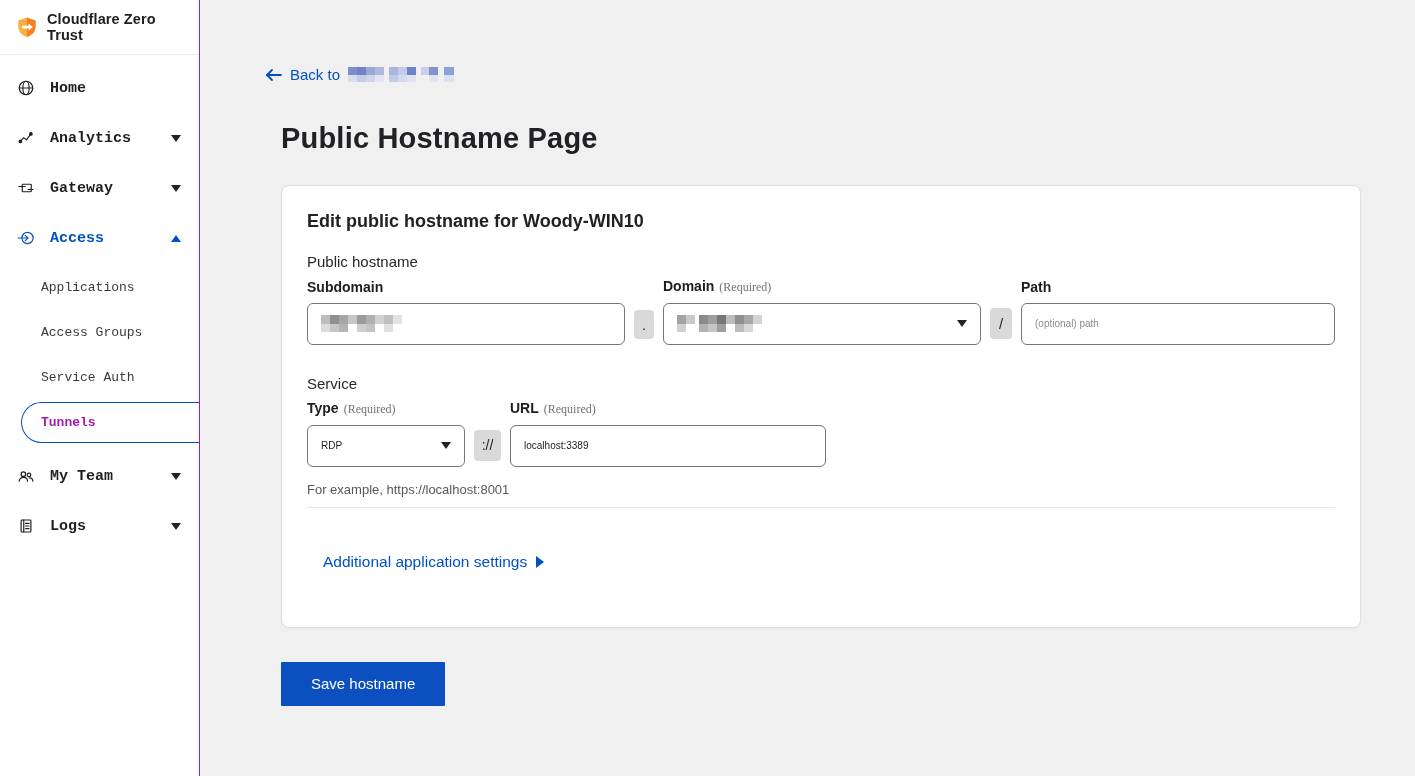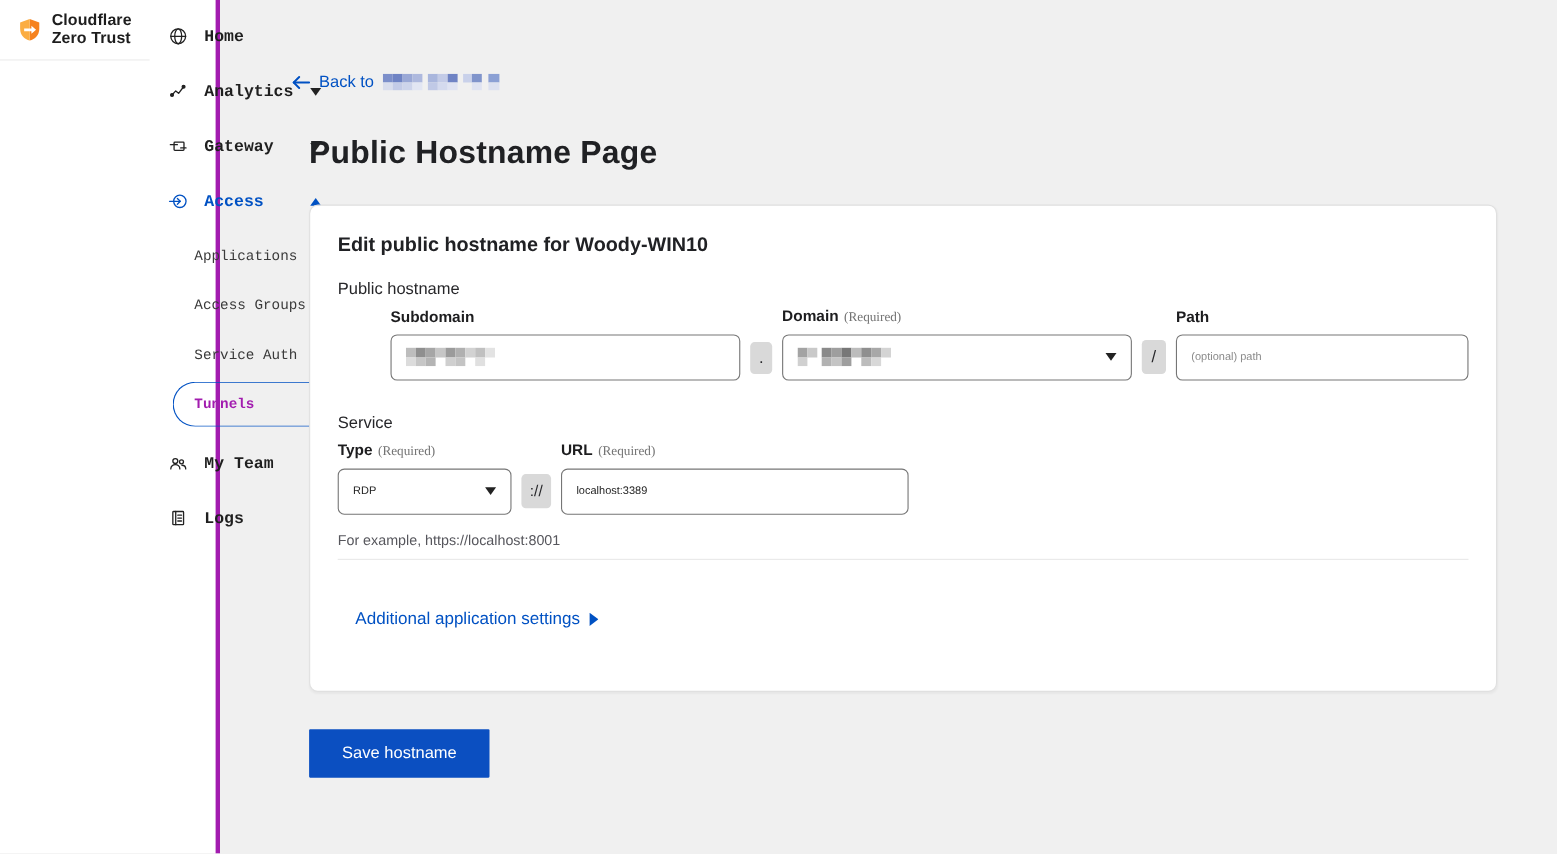--- a/index.html
+++ b/index.html
@@ -6,21 +6,21 @@
   html,body { width:1415px; height:776px; }
   body {
     font-family:"Liberation Sans","DejaVu Sans",sans-serif;
     background:#f0f0f0; color:#1d1d1d; overflow:hidden;
   }
   .app { display:flex; width:100%; height:100%; }
 
   
   .sidebar {
     width:200px; min-width:200px; background:#fff; height:100%;
-    border-right:4px solid #a21caf; display:flex; flex-direction:row;
+    border-right:1px solid #a21caf; display:flex; flex-direction:column;
   }
   .brand {
     height:55px; display:flex; align-items:center; gap:9px;
     padding:0 16px; border-bottom:1px solid #ebebeb;
   }
   .brand-title { font-size:14.5px; font-weight:700; letter-spacing:.1px; }
   .nav { padding-top:8px;font-family:Liberation Mono, monospace; }
   .nav-item {
     display:flex; align-items:center; gap:15px;
     padding:16px 18px 16px 17px; cursor:pointer;
@@ -71,21 +71,21 @@
   .sel { justify-content:space-between; cursor:pointer; }
   .sep-box {
     background:#d9d9d9; color:#27272a; border-radius:4px; font-size:15px;
     display:flex; align-items:center; justify-content:center;
     margin-bottom:6px; flex:0 0 auto;
   }
   .sep-dot  { width:20px; height:29px; }
   .sep-slash{ width:22px; height:31px; }
   .sep-scheme{ width:27px; height:31px; font-size:14px; }
 
-  .w-subdomain { width:318px;margin-left:48px; }
+  .w-subdomain { width:318px; }
   .w-domain { width:318px; }
   .w-path { flex:1; }
   .w-type { width:158px; }
   .w-url { width:316px; }
 
   .example-text { font-size:13px; color:#56565c; margin-top:15px; }
   .divider { border:none; border-top:1px solid #e8e8e8; margin-top:10px; }
   .settings-link {
     display:inline-flex; align-items:center; gap:8px; margin:45px 0 0 16px;
     color:#0051c3; font-size:15.5px; font-weight:500; cursor:pointer; text-decoration:none;

